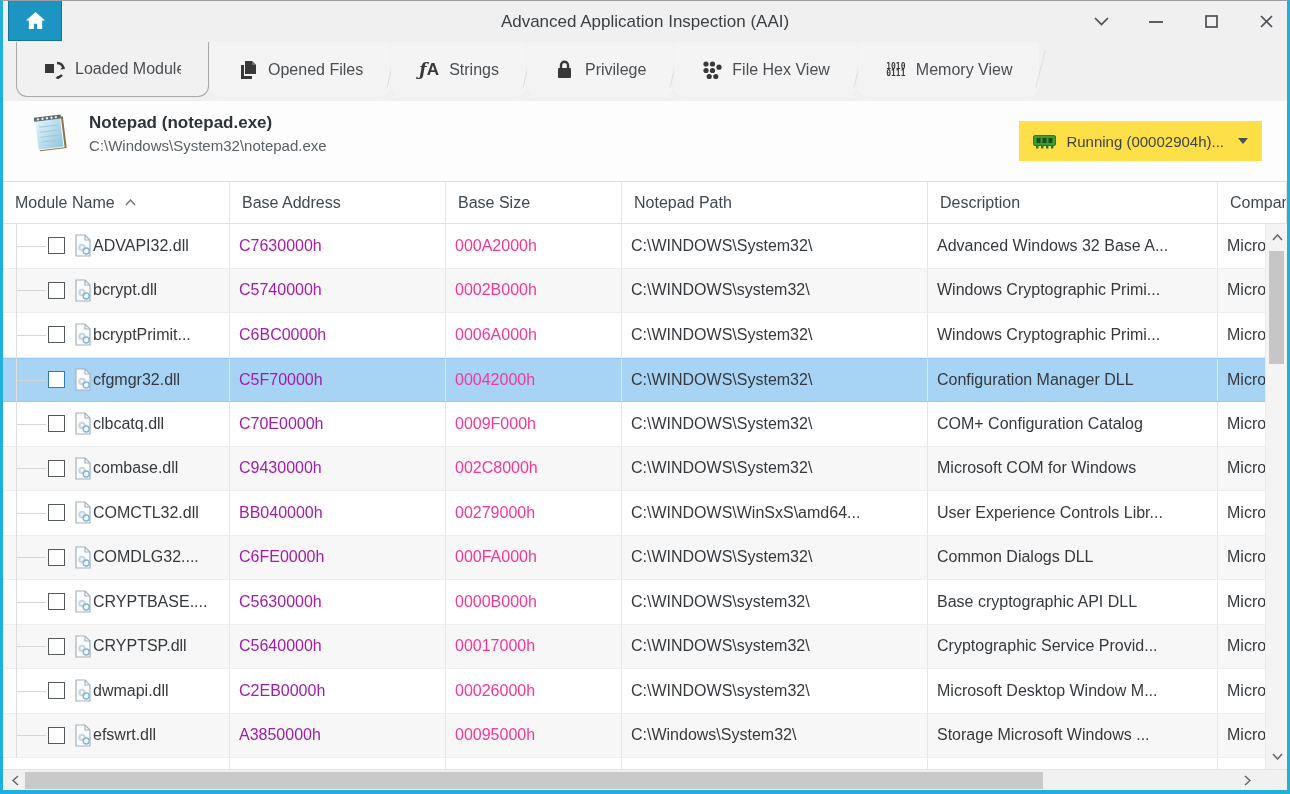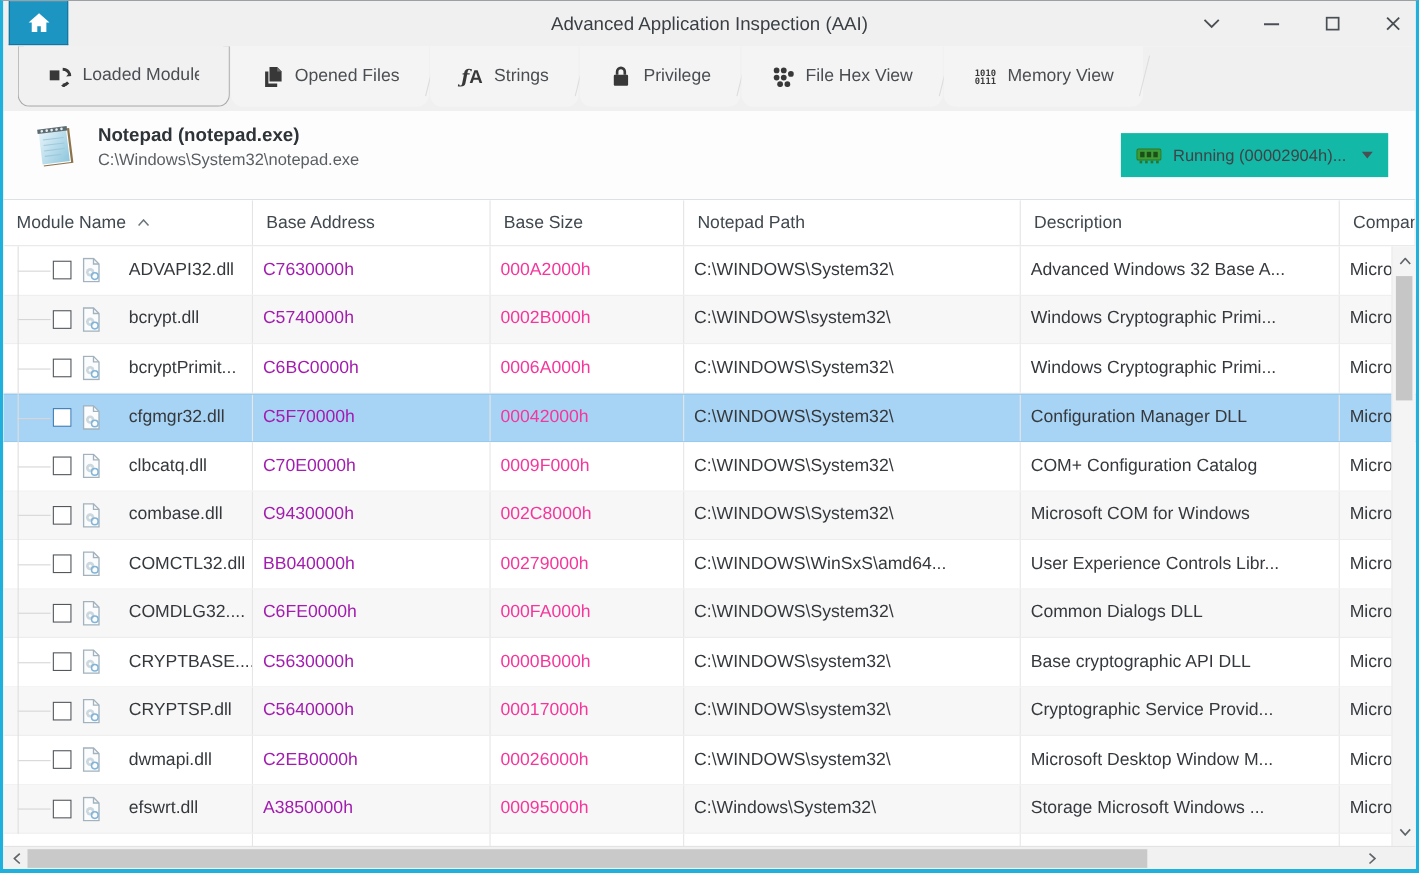--- a/index.html
+++ b/index.html
@@ -29,21 +29,21 @@
   .tab-icon{display:flex;align-items:center;justify-content:center;width:22px;flex:0 0 auto;color:#383838;}
   .binary-glyph{font-family:"DejaVu Sans Mono",monospace;font-size:8px;font-weight:bold;line-height:7px;color:#383838;letter-spacing:0;}
   .fA{font-size:17px;color:#383838;font-weight:bold;}
   .fA i{font-family:"DejaVu Serif",serif;font-weight:bold;}
   
   .procbar{height:81px;background:#fdfdfd;border-bottom:1px solid #d8dee1;display:flex;align-items:center;
     padding:0 0 16px 24px;position:relative;flex:0 0 auto;}
   .proc-text{margin-left:16px;}
   .proc-name{font-size:17px;font-weight:bold;color:#2e3338;margin-bottom:4px;}
   .proc-path{font-size:15px;color:#5a5f63;}
-  .run-btn{position:absolute;right:25px;top:20px;height:40px;background:#14b8a6;display:flex;align-items:center;
+  .run-btn{position:absolute;right:25px;top:20px;height:40px;background:#fde047;display:flex;align-items:center;
     gap:10px;padding:0 14px;font-size:15px;color:#3f4448;}
   .run-caret{width:0;height:0;border-left:5px solid transparent;border-right:5px solid transparent;
     border-top:6px solid #4a4f54;margin-left:4px;}
   
   .grid{flex:1 1 auto;position:relative;background:#fff;overflow:hidden;}
   .grid-header{display:flex;height:42px;align-items:center;font-size:16px;color:#40484f;background:#fff;
     border-bottom:1px solid #e2e2e2;}
   .hcell{height:100%;display:flex;align-items:center;border-right:1px solid #e4e4e4;padding-left:12px;overflow:hidden;white-space:nowrap;}
   .sort-caret{margin-left:10px;color:#6d757c;display:flex;align-items:center;}
   .c0{width:227px;flex:0 0 auto;}
@@ -58,21 +58,21 @@
   .row.alt{background:#f7f7f7;}
   .row.selected{background:#a7d3f4;border-top:1px solid #96c9ef;border-bottom:1px solid #96c9ef;height:44.5px;}
   .row.filler{height:13px;border-bottom:none;}
   .cell{display:flex;align-items:center;border-right:1px solid #e6e6e6;padding-left:9px;overflow:hidden;
     white-space:nowrap;font-size:16px;color:#35393d;}
   .cell.c0{padding-left:0;position:relative;}
   .tick{position:absolute;left:13px;top:50%;width:30px;height:1px;background:#d6d6d6;}
   .checkbox{width:17px;height:17px;border:1px solid #53585d;background:#fff;margin-left:45px;flex:0 0 auto;}
   .row.selected .checkbox{border-color:#3277b5;}
   .doc-icon{margin-left:8px;flex:0 0 auto;display:flex;}
-  .mod-name{margin-left:24px;overflow:hidden;white-space:nowrap;}
+  .mod-name{margin-left:0;overflow:hidden;white-space:nowrap;}
   .teal{color:#a21caf;}
   .pink{color:#f5369b;}
   
   .vscroll{position:absolute;top:42px;right:0;bottom:21px;width:22px;background:#f4f4f5;border-left:1px solid #ebebeb;z-index:5;}
   .vs-up{position:absolute;top:4px;left:0;width:22px;height:18px;display:flex;align-items:center;justify-content:center;}
   .vs-thumb{position:absolute;top:27px;left:3px;width:15px;height:113px;background:#c6c6c6;}
   .vs-down{position:absolute;bottom:4px;left:0;width:22px;height:18px;display:flex;align-items:center;justify-content:center;}
   .hscroll{position:absolute;left:0;right:0;bottom:0;height:21px;background:#f1f1f1;border-top:1px solid #e3e3e3;z-index:6;}
   .hs-left{position:absolute;left:3px;top:0;width:18px;height:20px;display:flex;align-items:center;justify-content:center;}
   .hs-thumb{position:absolute;left:22px;top:2px;width:1018px;height:17px;background:#c9c9c9;}

